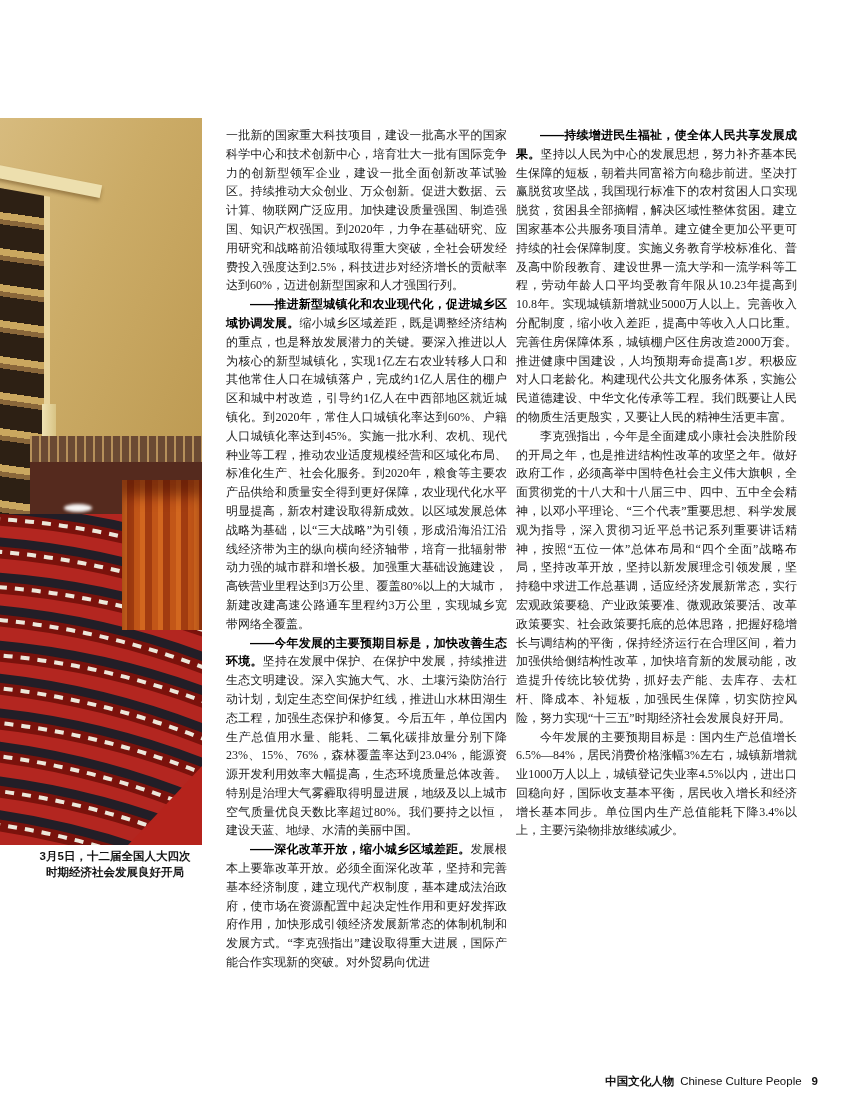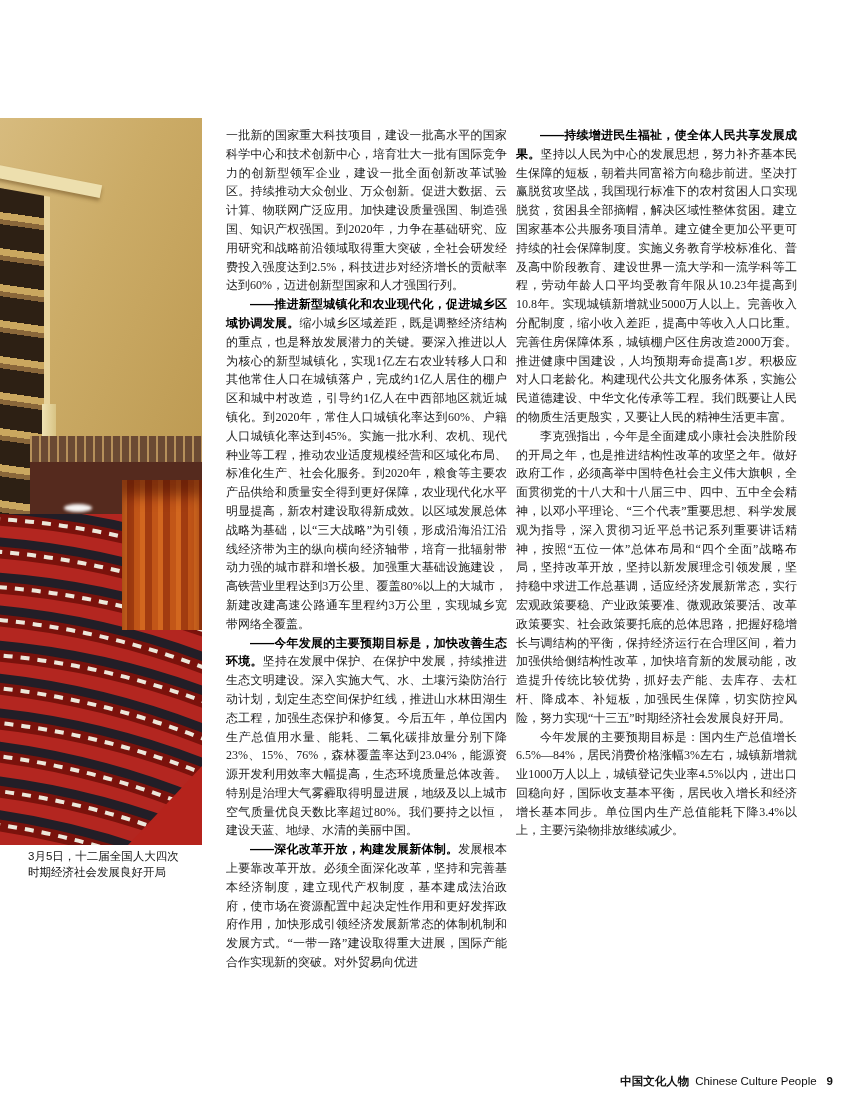--- a/index.html
+++ b/index.html
@@ -25,35 +25,35 @@
   .ph-band::before{content:"";position:absolute;left:0;top:0;right:0;height:26px;
     background:repeating-linear-gradient(90deg,rgba(222,182,112,.65) 0 2px,transparent 2px 9px);}
   .ph-curtain{position:absolute;right:0;top:362px;width:80px;height:150px;z-index:3;
     background:repeating-linear-gradient(90deg,#d2671f 0 5px,#a23c10 5px 12px,#c25618 12px 18px);
     box-shadow:inset 0 16px 14px rgba(60,10,0,.5);}
   .ph-light{position:absolute;left:64px;top:386px;width:28px;height:8px;background:#ffffff;
     border-radius:50%;filter:blur(1.5px);opacity:.95;z-index:4;}
   .ph-seats{position:absolute;left:0;top:396px;width:202px;height:331px;z-index:2;}
 
   
-  .caption{position:absolute;left:28px;top:849px;width:174px;
-    font-family:"Liberation Sans","DejaVu Sans",sans-serif;font-weight:400;
+  .caption{position:absolute;left:28px;top:849px;width:174px;text-align:center;
+    font-family:"Liberation Sans","DejaVu Sans",sans-serif;font-weight:700;
     font-size:11.5px;line-height:15.5px;color:#141414;}
 
   
   .col{position:absolute;top:126px;width:281px;color:#1c1c1c;
     font-size:12px;line-height:18.8px;text-align:justify;text-justify:inter-ideograph;}
   .col1{left:226px;}
   .col2{left:516px;}
   .col p{margin:0;text-indent:2em;}
   .col p.cont{text-indent:0;}
   .col b{font-family:"Liberation Sans","DejaVu Sans",sans-serif;font-weight:700;color:#000;}
 
   
-  .footer{position:absolute;top:1074px;right:13px;font-size:11.5px;color:#101010;
+  .footer{position:absolute;top:1074px;right:28px;font-size:11.5px;color:#101010;
     font-family:"Liberation Sans","DejaVu Sans",sans-serif;white-space:nowrap;}
   .footer .f-cn{font-weight:700;margin-right:6px;}
   .footer .f-en{margin-right:10px;}
   .footer .f-num{font-weight:700;}
 </style>
 </head>
 <body>
 
 <div class="photo">
   <div class="ph-wall"></div>
@@ -90,21 +90,21 @@
 
 <div class="caption">
   <span>3月5日，十二届全国人大四次</span><br>
   <span>时期经济社会发展良好开局</span>
 </div>
 
 <div class="col col1">
   <p class="cont"><span>一批新的国家重大科技项目，建设一批高水平的国家科学中心和技术创新中心，培育壮大一批有国际竞争力的创新型领军企业，建设一批全面创新改革试验区。持续推动大众创业、万众创新。促进大数据、云计算、物联网广泛应用。加快建设质量强国、制造强国、知识产权强国。到2020年，力争在基础研究、应用研究和战略前沿领域取得重大突破，全社会研发经费投入强度达到2.5%，科技进步对经济增长的贡献率达到60%，迈进创新型国家和人才强国行列。</span></p>
   <p><b>——推进新型城镇化和农业现代化，促进城乡区域协调发展。</b><span>缩小城乡区域差距，既是调整经济结构的重点，也是释放发展潜力的关键。要深入推进以人为核心的新型城镇化，实现1亿左右农业转移人口和其他常住人口在城镇落户，完成约1亿人居住的棚户区和城中村改造，引导约1亿人在中西部地区就近城镇化。到2020年，常住人口城镇化率达到60%、户籍人口城镇化率达到45%。实施一批水利、农机、现代种业等工程，推动农业适度规模经营和区域化布局、标准化生产、社会化服务。到2020年，粮食等主要农产品供给和质量安全得到更好保障，农业现代化水平明显提高，新农村建设取得新成效。以区域发展总体战略为基础，以“三大战略”为引领，形成沿海沿江沿线经济带为主的纵向横向经济轴带，培育一批辐射带动力强的城市群和增长极。加强重大基础设施建设，高铁营业里程达到3万公里、覆盖80%以上的大城市，新建改建高速公路通车里程约3万公里，实现城乡宽带网络全覆盖。</span></p>
   <p><b>——今年发展的主要预期目标是，加快改善生态环境。</b><span>坚持在发展中保护、在保护中发展，持续推进生态文明建设。深入实施大气、水、土壤污染防治行动计划，划定生态空间保护红线，推进山水林田湖生态工程，加强生态保护和修复。今后五年，单位国内生产总值用水量、能耗、二氧化碳排放量分别下降23%、15%、76%，森林覆盖率达到23.04%，能源资源开发利用效率大幅提高，生态环境质量总体改善。特别是治理大气雾霾取得明显进展，地级及以上城市空气质量优良天数比率超过80%。我们要持之以恒，建设天蓝、地绿、水清的美丽中国。</span></p>
-  <p><b>——深化改革开放，构建发展新体制。</b><span>发展根本上要靠改革开放。必须全面深化改革，坚持和完善基本经济制度，建立现代产权制度，基本建成法治政府，使市场在资源配置中起决定性作用和更好发挥政府作用，加快形成引领经济发展新常态的体制机制和发展方式。“一带一路”建设取得重大进展，国际产能合作实现新的突破。对外贸易向优进</span></p>
+  <p><b>——深化改革开放，缩小城乡区域差距。</b><span>发展根本上要靠改革开放。必须全面深化改革，坚持和完善基本经济制度，建立现代产权制度，基本建成法治政府，使市场在资源配置中起决定性作用和更好发挥政府作用，加快形成引领经济发展新常态的体制机制和发展方式。“李克强指出”建设取得重大进展，国际产能合作实现新的突破。对外贸易向优进</span></p>
 </div>
 
 <div class="col col2">
   <p><b>——持续增进民生福祉，使全体人民共享发展成果。</b><span>坚持以人民为中心的发展思想，努力补齐基本民生保障的短板，朝着共同富裕方向稳步前进。坚决打赢脱贫攻坚战，我国现行标准下的农村贫困人口实现脱贫，贫困县全部摘帽，解决区域性整体贫困。建立国家基本公共服务项目清单。建立健全更加公平更可持续的社会保障制度。实施义务教育学校标准化、普及高中阶段教育、建设世界一流大学和一流学科等工程，劳动年龄人口平均受教育年限从10.23年提高到10.8年。实现城镇新增就业5000万人以上。完善收入分配制度，缩小收入差距，提高中等收入人口比重。完善住房保障体系，城镇棚户区住房改造2000万套。推进健康中国建设，人均预期寿命提高1岁。积极应对人口老龄化。构建现代公共文化服务体系，实施公民道德建设、中华文化传承等工程。我们既要让人民的物质生活更殷实，又要让人民的精神生活更丰富。</span></p>
   <p><span>李克强指出，今年是全面建成小康社会决胜阶段的开局之年，也是推进结构性改革的攻坚之年。做好政府工作，必须高举中国特色社会主义伟大旗帜，全面贯彻党的十八大和十八届三中、四中、五中全会精神，以邓小平理论、“三个代表”重要思想、科学发展观为指导，深入贯彻习近平总书记系列重要讲话精神，按照“五位一体”总体布局和“四个全面”战略布局，坚持改革开放，坚持以新发展理念引领发展，坚持稳中求进工作总基调，适应经济发展新常态，实行宏观政策要稳、产业政策要准、微观政策要活、改革政策要实、社会政策要托底的总体思路，把握好稳增长与调结构的平衡，保持经济运行在合理区间，着力加强供给侧结构性改革，加快培育新的发展动能，改造提升传统比较优势，抓好去产能、去库存、去杠杆、降成本、补短板，加强民生保障，切实防控风险，努力实现“十三五”时期经济社会发展良好开局。</span></p>
   <p><span>今年发展的主要预期目标是：国内生产总值增长6.5%—84%，居民消费价格涨幅3%左右，城镇新增就业1000万人以上，城镇登记失业率4.5%以内，进出口回稳向好，国际收支基本平衡，居民收入增长和经济增长基本同步。单位国内生产总值能耗下降3.4%以上，主要污染物排放继续减少。</span></p>
 </div>
 
 <div class="footer">
   <span class="f-cn">中国文化人物</span><span class="f-en">Chinese Culture People</span><span class="f-num">9</span>

